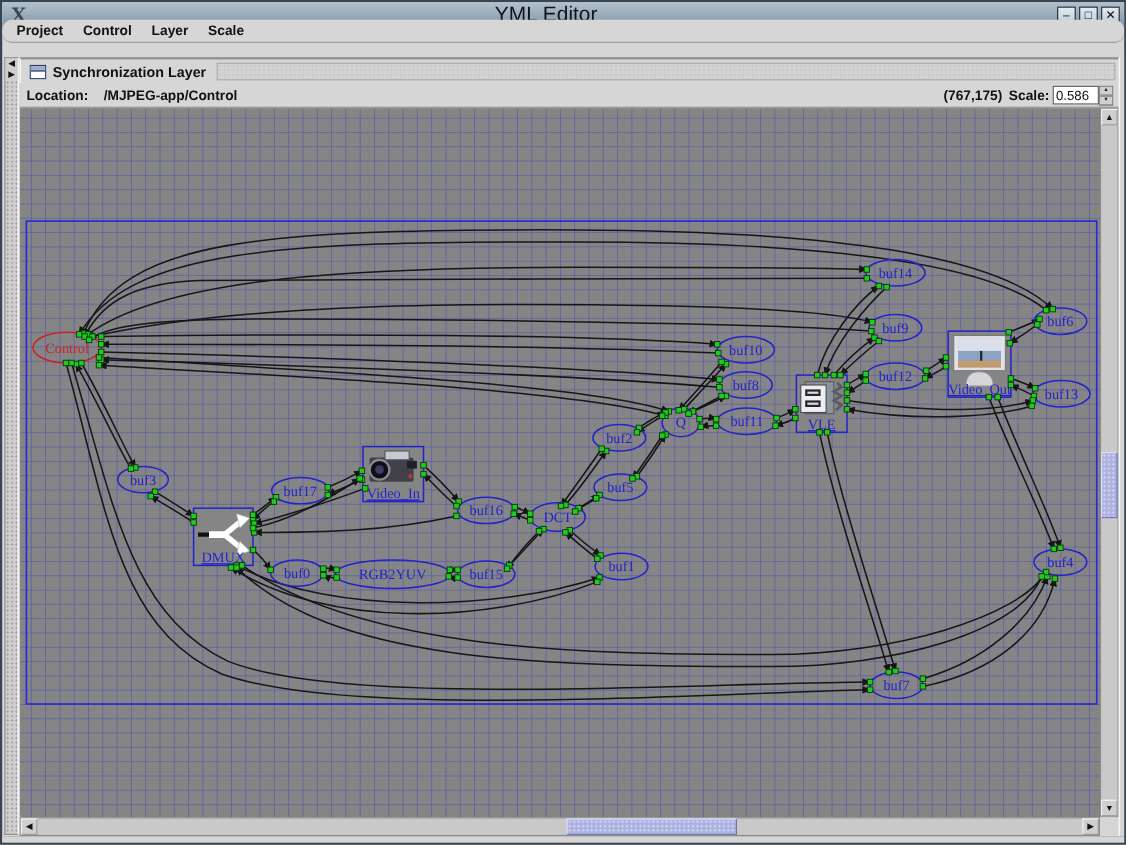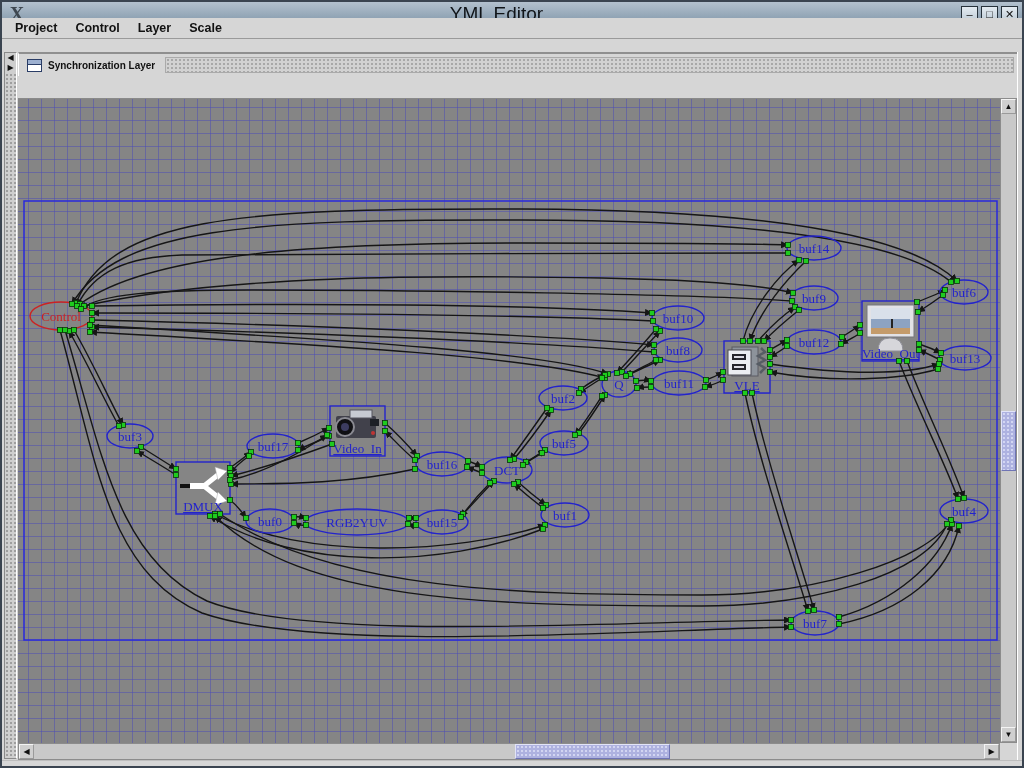--- a/index.html
+++ b/index.html
@@ -24,20 +24,21 @@
   .winbtn {
     width:17px; height:17px; border:1px solid #26313a;
     background:linear-gradient(#e4ebf1,#bccad5);
     font-size:11px; line-height:15px; text-align:center; color:#111; cursor:default;
   }
   
   .menubar {
     position:absolute; left:0; top:16px; right:0; height:21px;
     background:#d6d6d6; display:flex; align-items:center; padding-left:4px;
     border-bottom:1px solid #9a9a9a;
+    border-radius:9px;
   }
   .menuitem { font-weight:bold; font-size:12.5px; color:#111; padding:2px 9px; }
   
   .leftstrip {
     position:absolute; left:2px; top:50px; width:13px; height:707px;
     background-color:#cfcfcf;
     background-image:radial-gradient(#9e9e9e 28%, rgba(0,0,0,0) 30%);
     background-size:4px 4px;
     border:1px solid #8a8a8a; border-right-color:#fff;
   }
@@ -49,21 +50,21 @@
     border-top:2px solid #8f8f8f; border-left:1px solid #fff;
   }
   .frameicon {
     width:15px; height:13px; border:1px solid #2a3d66; background:#fff;
     margin:0 6px 0 4px; position:relative;
   }
   .frameicon:before {
     content:""; position:absolute; left:0; top:0; right:0; height:4px;
     background:#9db0d0; border-bottom:1px solid #2a3d66;
   }
-  .frametitle { font-weight:bold; font-size:10px; color:#111; white-space:nowrap; }
+  .frametitle { font-weight:bold; font-size:13px; color:#111; white-space:nowrap; }
   .framegrip {
     flex:1; height:16px; margin-left:10px;
     background-color:#d2d2d2;
     background-image:radial-gradient(#a8a8a8 26%, rgba(0,0,0,0) 28%);
     background-size:4px 4px; border:1px solid #aaa;
   }
   
   .locbar {
     position:absolute; left:16px; top:74px; right:4px; height:22px;
     background:#d6d6d6; display:flex; align-items:center; padding:0 6px;
@@ -147,20 +148,32 @@
     <div class="strip-arrow">◀</div>
     <div class="strip-arrow">▶</div>
   </div>
 
   <div class="frameheader">
     <div class="frameicon"></div>
     <div class="frametitle">Synchronization Layer</div>
     <div class="framegrip"></div>
   </div>
 
+  <div class="locbar">
+    <span class="loclabel">Location:</span>
+    <span class="locpath">/MJPEG-app/Control</span>
+    <span class="locspacer"></span>
+    <span class="coords">(767,175)</span>
+    <span class="scalelabel">Scale:</span>
+    <input class="scaleinput" value="0.586" style="">
+    <span class="spinner">
+      <span class="spinbtn">▲</span>
+      <span class="spinbtn">▼</span>
+    </span>
+  </div>
 
   <div class="canvaswrap">
     <svg id="diagram" class="diagram" width="982" height="645" viewBox="16 96 982 645">
         <defs>
           <pattern id="grid" width="13" height="13" patternUnits="userSpaceOnUse">
             <rect width="13" height="13" fill="#858585"></rect>
             <path d="M13,0 H0 V13" fill="none" stroke="#4b4bb8" stroke-width="1"></path>
           </pattern>
           <marker id="arw" markerWidth="9" markerHeight="8" refX="7" refY="3.5" orient="auto" markerUnits="userSpaceOnUse">
             <path d="M0,0 L8,3.5 L0,7 Z" fill="#161616"></path>

